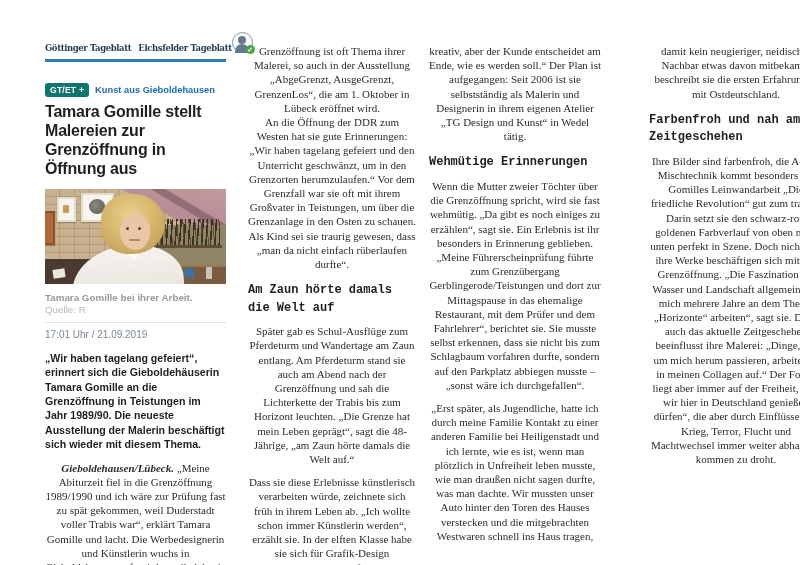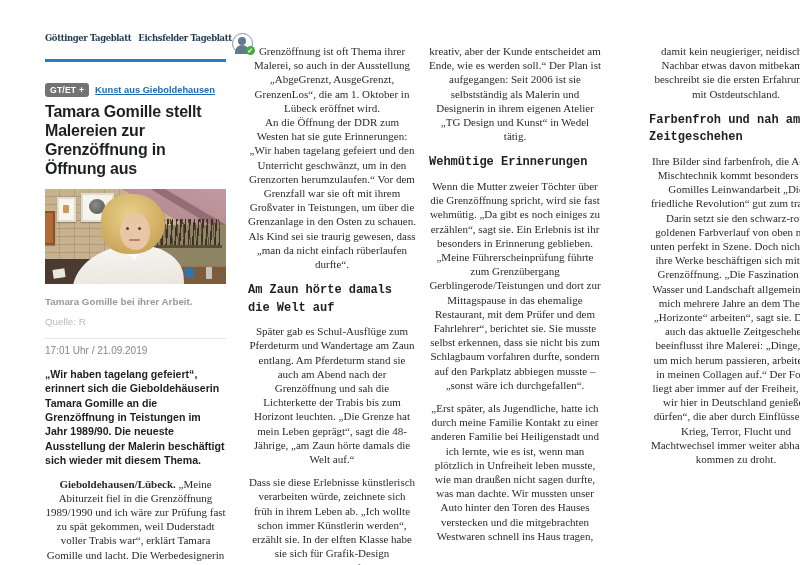--- a/index.html
+++ b/index.html
@@ -5,39 +5,39 @@
   html,body{margin:0;padding:0;background:#fff;}
   .page{position:relative;width:800px;height:565px;background:#ffffff;overflow:hidden;
         font-family:"Liberation Sans",sans-serif;color:#2e2e2e;}
   
   .col{position:absolute;top:44px;}
   .col1{position:absolute;left:45px;top:33px;width:181px;}
   .col2{left:248px;width:168px;}
   .col3{left:429px;width:172px;}
   .col4{left:649px;width:174px;}
   
-  .masthead{display:flex;align-items:flex-start;height:20px;}
+  .masthead{display:flex;align-items:flex-end;height:20px;}
   .brand{font-family:"DejaVu Serif",serif;font-weight:bold;font-size:8.5px;
          letter-spacing:-0.4px;color:#1e3a52;white-space:nowrap;transform:scaleY(1.15);}
   .brand + .brand{margin-left:7px;}
   .mast-spacer{flex:1;}
   .avatar{position:relative;width:19px;height:19px;border:1.4px solid #7f93a6;border-radius:50%;
           background:#fdfdfd;flex:0 0 auto;}
   .avatar .head{position:absolute;left:5.5px;top:3px;width:8px;height:8px;border-radius:50%;background:#62798e;}
   .avatar .torso{position:absolute;left:2.5px;top:11px;width:14px;height:9px;border-radius:7px 7px 0 0;background:#62798e;}
   .avatar .check{position:absolute;right:-3px;bottom:-2px;width:9px;height:9px;border-radius:50%;
           background:#49a942;color:#fff;font-size:7px;line-height:9px;text-align:center;font-weight:bold;}
   .hamburger{width:17px;height:12px;margin-left:13px;display:flex;flex-direction:column;justify-content:space-between;cursor:pointer;}
   .hamburger i{display:block;height:1.8px;background:#7c8793;border-radius:1px;}
   .header-rule{height:2.6px;background:#2b7bbd;margin-top:6px;}
   
   .badge-row{display:flex;align-items:center;margin-top:21px;}
-  .plus-badge{background:#737373;color:#fff;font-weight:bold;font-size:8.6px;
+  .plus-badge{background:#0f766e;color:#fff;font-weight:bold;font-size:8.6px;
               padding:2px 5px 2.4px;border-radius:3px;letter-spacing:.2px;white-space:nowrap;}
-  .kicker{margin-left:6px;color:#1c6ab2;font-weight:bold;font-size:9.3px;white-space:nowrap;text-decoration:underline;}
+  .kicker{margin-left:6px;color:#1c6ab2;font-weight:bold;font-size:9.3px;white-space:nowrap;}
   
   .headline{margin-top:5px;font-size:16px;line-height:19px;font-weight:bold;
             color:#1d2021;letter-spacing:-0.2px;}
   
   .photo{position:relative;margin-top:5px;width:181px;height:95px;overflow:hidden;background:#c2ac8a;}
   .ph-brick{position:absolute;inset:0;
      background:repeating-linear-gradient(0deg,#c7b18e 0 7px,#b09a78 7px 8px),
                 repeating-linear-gradient(90deg,rgba(0,0,0,0) 0 14px,rgba(0,0,0,.10) 14px 15px);
      background-blend-mode:multiply;}
   .ph-wall{position:absolute;right:0;bottom:0;width:48%;height:62%;background:#8d8563;}
@@ -66,31 +66,31 @@
   .ph-face{position:absolute;left:75px;top:24px;width:30px;height:37px;border-radius:50% 50% 48% 52%;
      background:#e9c6a6;}
   .ph-face::before{content:"";position:absolute;left:6px;top:14px;width:3px;height:3px;border-radius:50%;
      background:#53432f;box-shadow:12px 0 0 #53432f;}
   .ph-face::after{content:"";position:absolute;left:9px;top:26px;width:11px;height:2.5px;border-radius:2px;background:#b97f6e;}
   .ph-shirt{position:absolute;left:26px;top:56px;width:112px;height:50px;border-radius:55% 45% 0 0/90% 70% 0 0;
      background:linear-gradient(180deg,#f7f5f1,#e7e3dc);transform:rotate(-4deg);}
   .ph-collar{position:absolute;left:78px;top:58px;width:22px;height:14px;background:#fdfcfa;
      clip-path:polygon(0 0,50% 100%,100% 0);}
   
-  .caption{margin-top:8px;font-size:9.8px;line-height:20px;color:#999;font-weight:bold;}
+  .caption{margin-top:8px;font-size:9.8px;line-height:12px;color:#999;font-weight:bold;}
   .caption .source{color:#b9b9b9;font-weight:normal;}
   .meta-rule{height:1px;background:#e4e4e4;margin-top:6px;}
   .timestamp{margin-top:6px;font-size:10px;color:#7c8894;}
   
   .lede{margin-top:11px;font-size:10.6px;line-height:14.4px;font-weight:bold;color:#1d2021;}
   .body-text{font-family:"Liberation Serif",serif;font-size:11px;line-height:14.2px;color:#2b2b2b;}
   .body-text p{margin:0 0 9px;text-align:center;}
   .body-text p.tight{margin-bottom:0;}
   .col1 .body-text{margin-top:9px;}
-  .dateline{font-weight:bold;}
+  .dateline{font-weight:bold;font-style:italic;}
   .subhead{font-family:Liberation Mono, monospace;font-size:12px;line-height:17.5px;
      font-weight:bold;color:#1d2021;margin:11px 0 7px;}
 </style>
 </head>
 <body>
 
 <div class="page">
 
   <div class="col1">
 

